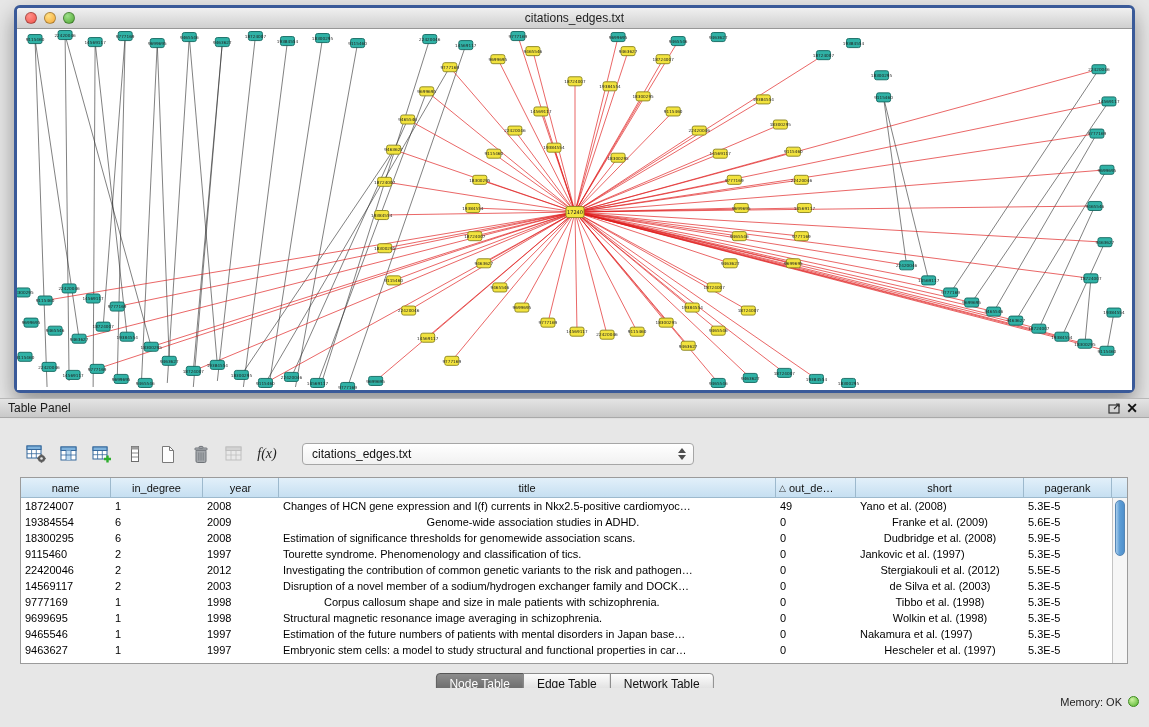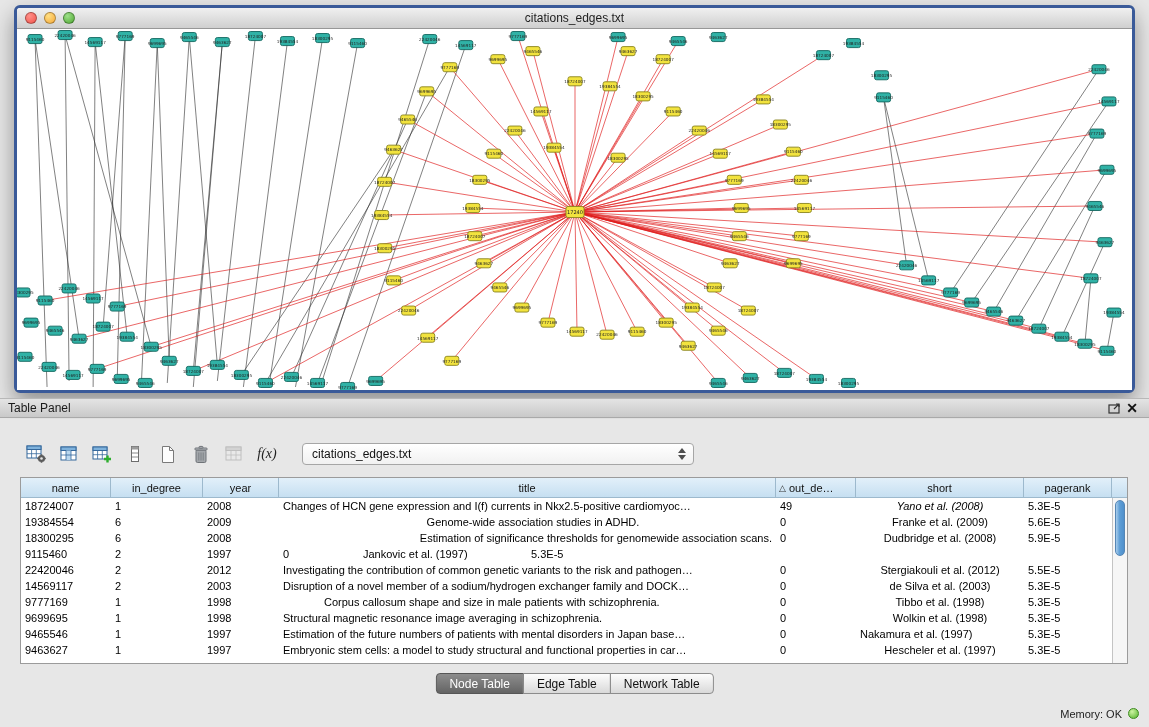--- a/index.html
+++ b/index.html
@@ -101,21 +101,21 @@
   .tab {
     height:21px; padding:0 13px; font-size:12px; font-family:"Liberation Sans",sans-serif;
     border:1px solid #8c8c8c; background:linear-gradient(#fdfdfd,#d9d9d9); color:#111;
     display:flex; align-items:center; margin-left:-1px;
   }
   .tab:first-child { border-radius:4px 0 0 4px; margin-left:0; }
   .tab:last-child  { border-radius:0 4px 4px 0; }
   .tab.active { background:linear-gradient(#8d8d8d,#646464); color:#fff; border-color:#565656; }
 
   .statusbar {
-    position:absolute; bottom:0; left:0; width:1149px; height:27px;
+    position:absolute; bottom:12px; left:0; width:1149px; height:27px;
     display:flex; align-items:center; justify-content:flex-end; gap:6px; padding-right:10px;
     font-size:11px; color:#222; background:#e7e7e7;
   }
   .memdot {
     width:11px; height:11px; border-radius:50%;
     background:radial-gradient(circle at 35% 30%, #cdf3a2, #52b32a);
     border:1px solid #3c8a1e;
   }
 </style>
 </head>
@@ -875,45 +875,46 @@
           <span>pagerank</span>
         </div>
       </div>
     <div class="tbody">
         <div class="tr">
           <div class="td" style="width: 90px; text-align: left;">18724007</div>
           <div class="td" style="width: 92px; text-align: left;">1</div>
           <div class="td" style="width: 76px; text-align: left;">2008</div>
           <div class="td" style="flex: 1 1 0%; text-align: left;">Changes of HCN gene expression and I(f) currents in Nkx2.5-positive cardiomyoc…</div>
           <div class="td" style="width: 80px; text-align: left;">49</div>
-          <div class="td" style="width: 168px; text-align: center; font-style: italic;">Yano et al. (2008)</div>
+          <div class="td" style="width: 168px; text-align: left;">Yano et al. (2008)</div>
           <div class="td" style="width: 88px; text-align: left;">5.3E-5</div>
         </div>
         <div class="tr">
           <div class="td" style="width: 90px; text-align: left;">19384554</div>
           <div class="td" style="width: 92px; text-align: left;">6</div>
           <div class="td" style="width: 76px; text-align: left;">2009</div>
           <div class="td" style="flex: 1 1 0%; text-align: center; margin-left: 11px;">Genome-wide association studies in ADHD.</div>
           <div class="td" style="width: 80px; text-align: left;">0</div>
           <div class="td" style="width: 168px; text-align: center;">Franke et al. (2009)</div>
           <div class="td" style="width: 88px; text-align: left;">5.6E-5</div>
         </div>
         <div class="tr">
           <div class="td" style="width: 90px; text-align: left;">18300295</div>
           <div class="td" style="width: 92px; text-align: left;">6</div>
           <div class="td" style="width: 76px; text-align: left;">2008</div>
-          <div class="td" style="flex: 1 1 0%; text-align: right;">Estimation of significance thresholds for genomewide association scans.</div>
+          <div class="td" style="flex: 1 1 0%; text-align: left;">Estimation of significance thresholds for genomewide association scans.</div>
           <div class="td" style="width: 80px; text-align: left;">0</div>
           <div class="td" style="width: 168px; text-align: center;">Dudbridge et al. (2008)</div>
           <div class="td" style="width: 88px; text-align: left;">5.9E-5</div>
         </div>
         <div class="tr">
           <div class="td" style="width: 90px; text-align: left;">9115460</div>
           <div class="td" style="width: 92px; text-align: left;">2</div>
           <div class="td" style="width: 76px; text-align: left;">1997</div>
+          <div class="td" style="flex: 1 1 0%; text-align: left;">Tourette syndrome. Phenomenology and classification of tics.</div>
           <div class="td" style="width: 80px; text-align: left;">0</div>
           <div class="td" style="width: 168px; text-align: left;">Jankovic et al. (1997)</div>
           <div class="td" style="width: 88px; text-align: left;">5.3E-5</div>
         </div>
         <div class="tr">
           <div class="td" style="width: 90px; text-align: left;">22420046</div>
           <div class="td" style="width: 92px; text-align: left;">2</div>
           <div class="td" style="width: 76px; text-align: left;">2012</div>
           <div class="td" style="flex: 1 1 0%; text-align: left;">Investigating the contribution of common genetic variants to the risk and pathogen…</div>
           <div class="td" style="width: 80px; text-align: left;">0</div>

